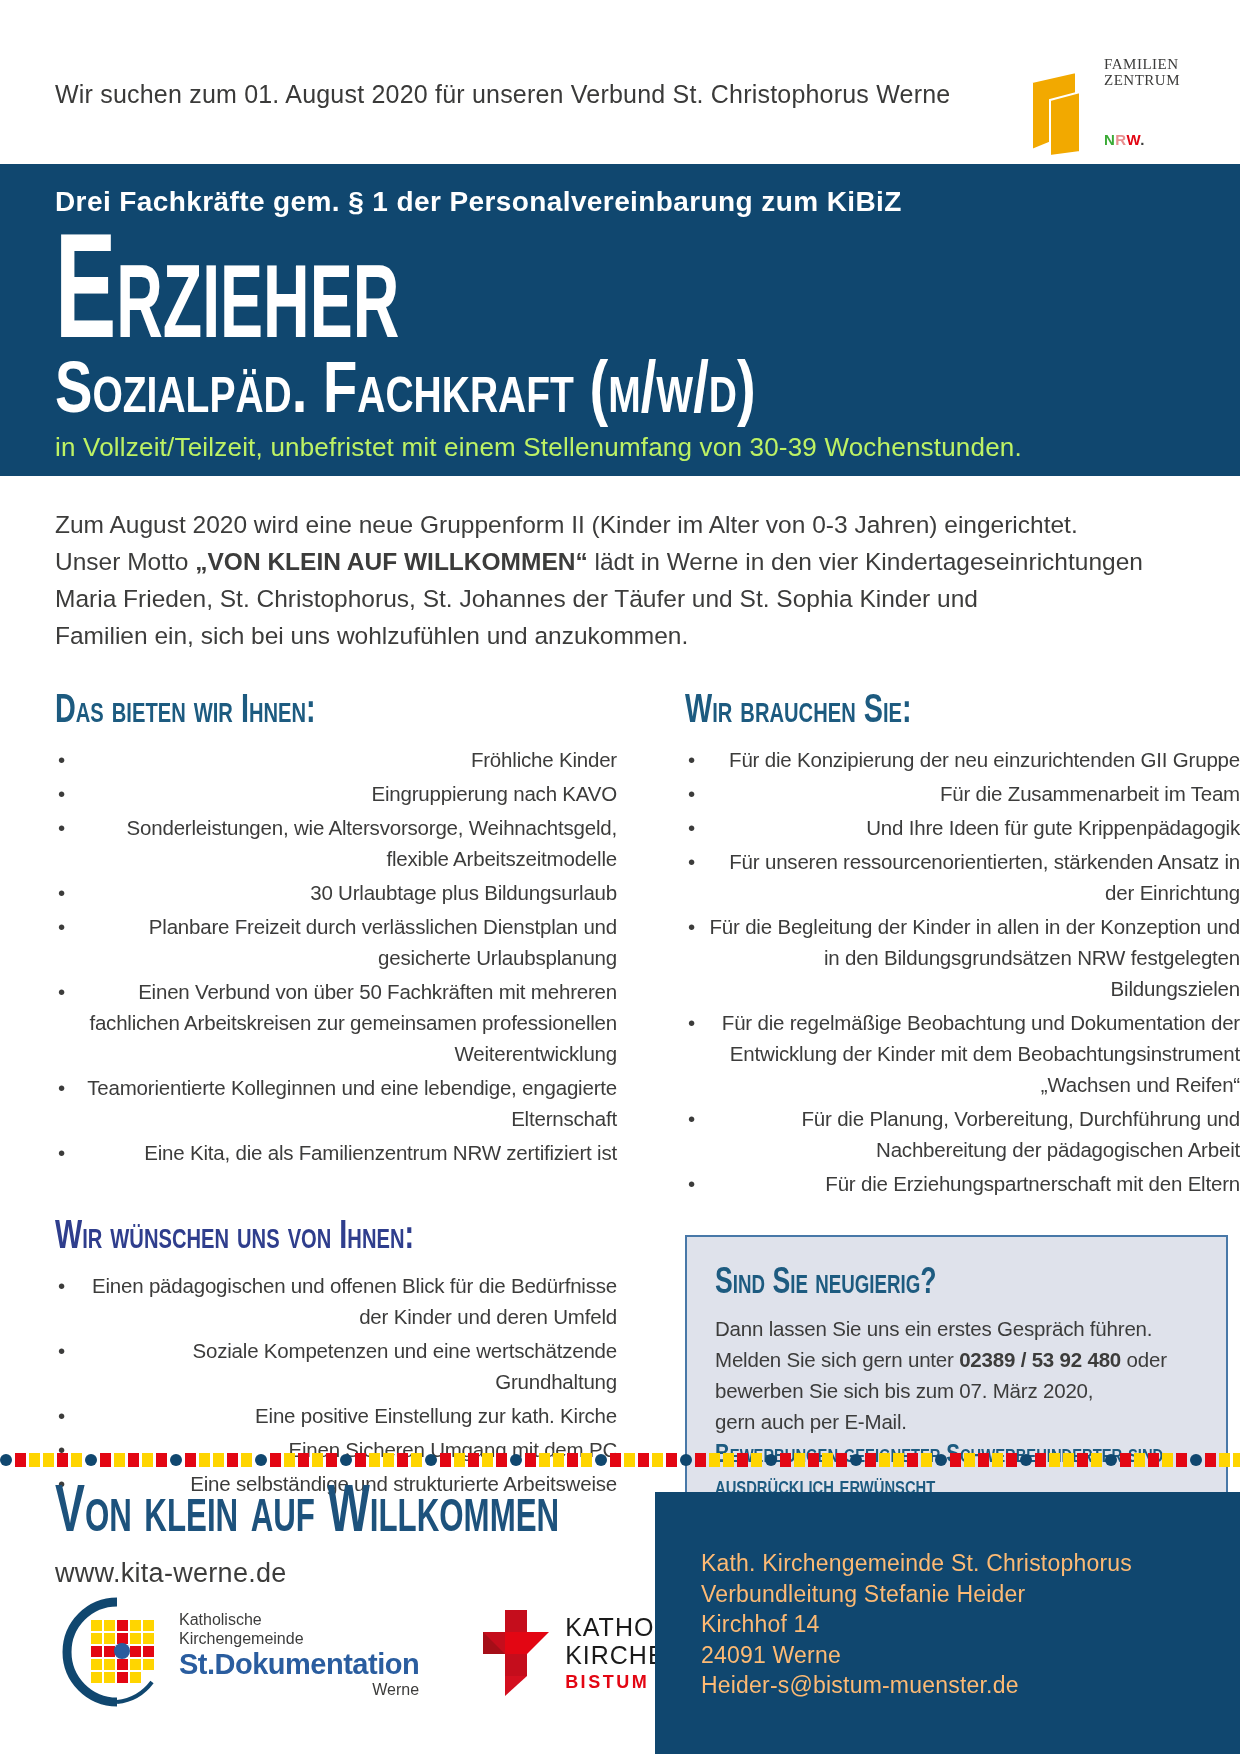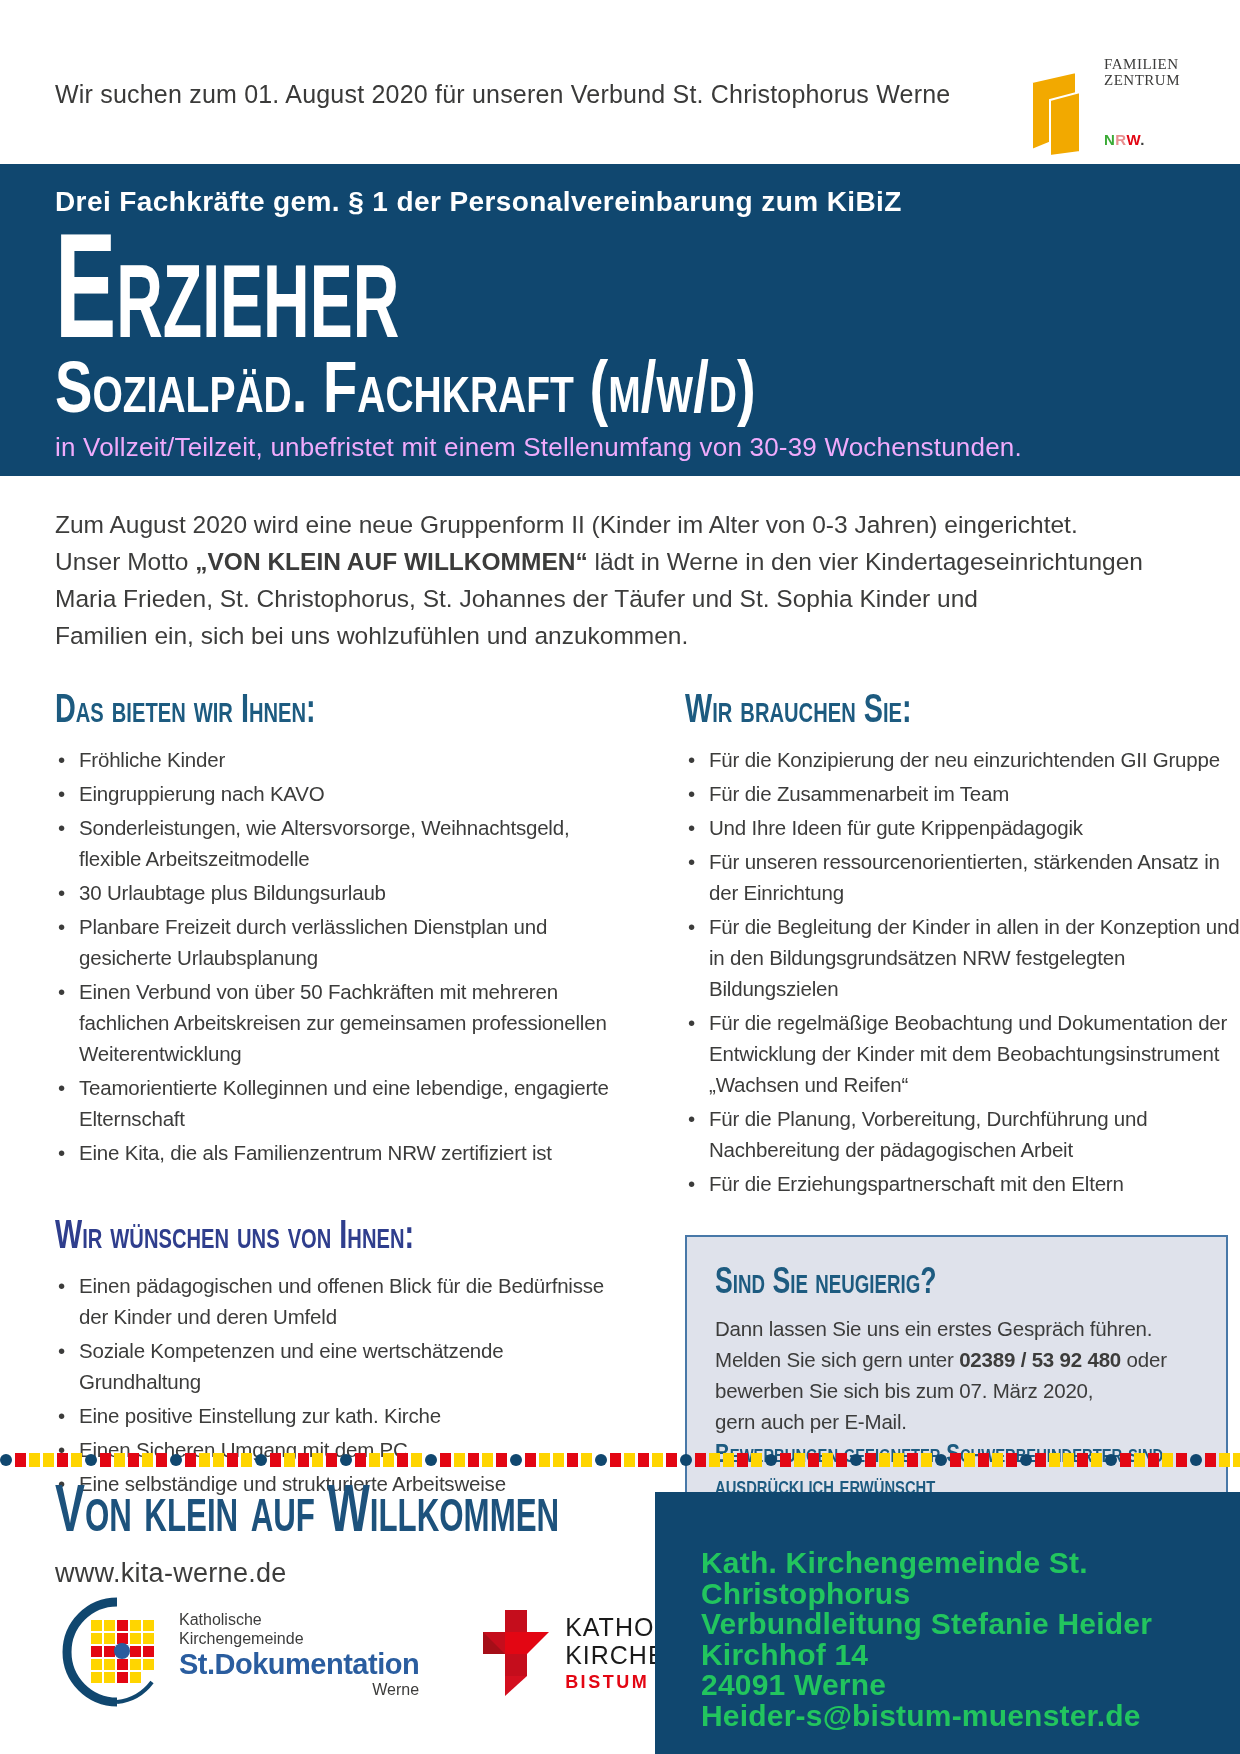--- a/index.html
+++ b/index.html
@@ -18,35 +18,35 @@
 
   
   .banner{background:#10476F;height:312px;box-sizing:border-box;padding:22px 0 0 55px;}
   .kicker{color:#fff;font-weight:bold;font-size:28px;letter-spacing:.4px;}
   .big-title{color:#fff;font-weight:bold;font-variant:small-caps;font-size:148px;
              line-height:116px;height:118px;transform:scaleX(.62);transform-origin:0 50%;
              white-space:nowrap;margin-top:10px;}
   .sub-title{color:#fff;font-weight:bold;font-variant:small-caps;font-size:72px;
              line-height:62px;height:64px;transform:scaleX(.78);transform-origin:0 50%;
              white-space:nowrap;margin-top:10px;}
-  .banner-detail{color:#f0abfc;font-size:26px;margin-top:12px;letter-spacing:.2px;}
+  .banner-detail{color:#bef264;font-size:26px;margin-top:12px;letter-spacing:.2px;}
 
   
   .intro{padding:30px 50px 0 55px;font-size:24.5px;line-height:37px;}
   .intro b{font-weight:bold;}
 
   
   .columns{display:flex;padding:34px 50px 0 55px;gap:68px;align-items:flex-start;}
   .col-left{width:562px;flex:none;}
   .col-right{width:555px;flex:none;}
   h2.sec{font-variant:small-caps;font-weight:bold;font-size:40px;line-height:40px;height:42px;
          margin:0 0 14px 0;transform:scaleX(.72);transform-origin:0 50%;white-space:nowrap;}
   .teal{color:#1D5B80;}
   .indigo{color:#2F3E8D;}
-  ul.blist{list-style:none;margin:0;padding:0;font-size:20.5px;line-height:31px;letter-spacing:-.2px;}
+  ul.blist{list-style:none;margin:0;padding:0;font-size:20.5px;line-height:31px;letter-spacing:-.2px;text-align:right;}
   ul.blist li{position:relative;padding-left:24px;margin:0 0 3px 0;}
   ul.blist li::before{content:"\2022";position:absolute;left:3px;top:0;}
   .wish-block{margin-top:46px;}
 
   
   .curious-box{margin-top:36px;width:543px;box-sizing:border-box;background:#DFE2EB;
                border:2px solid #4878A8;padding:24px 26px 20px 28px;}
   .curious-box h2.sec{font-size:37px;margin-bottom:10px;}
   .cline{font-size:20.5px;line-height:31px;letter-spacing:-.2px;}
   .cnote{font-variant:small-caps;font-weight:bold;color:#1D5B80;font-size:25px;line-height:32px;
@@ -67,21 +67,21 @@
   .logos{position:absolute;top:1596px;left:55px;display:flex;gap:64px;}
   .christo{display:flex;align-items:center;gap:12px;}
   .christo-text{font-size:16px;line-height:19px;color:#3c3c3b;}
   .christo-name{font-size:29px;line-height:32px;color:#2A5D9F;font-weight:bold;letter-spacing:-.5px;}
   .christo-city{text-align:right;}
   .bistum{display:flex;align-items:center;gap:16px;}
   .bistum-text{font-size:25px;line-height:28px;color:#1a1a1a;letter-spacing:1px;}
   .bistum-red{font-size:18px;line-height:26px;color:#E30613;font-weight:bold;letter-spacing:2.5px;}
   .contact-box{position:absolute;left:655px;top:1492px;right:0;bottom:0;background:#10476F;
                box-sizing:border-box;padding:56px 20px 0 46px;}
-  .contact-box div{color:#22c55e;font-weight:bold;font-size:30px;line-height:30.5px;letter-spacing:.2px;}
+  .contact-box div{color:#fdba74;font-weight:normal;font-size:23px;line-height:30.5px;letter-spacing:.2px;}
 </style>
 </head>
 <body>
 
 <div class="page">
 
   <div class="top-row">
     <div class="top-note">Wir suchen zum 01. August 2020 für unseren Verbund St. Christophorus Werne</div>
     <div class="fz-logo">
       <span>

